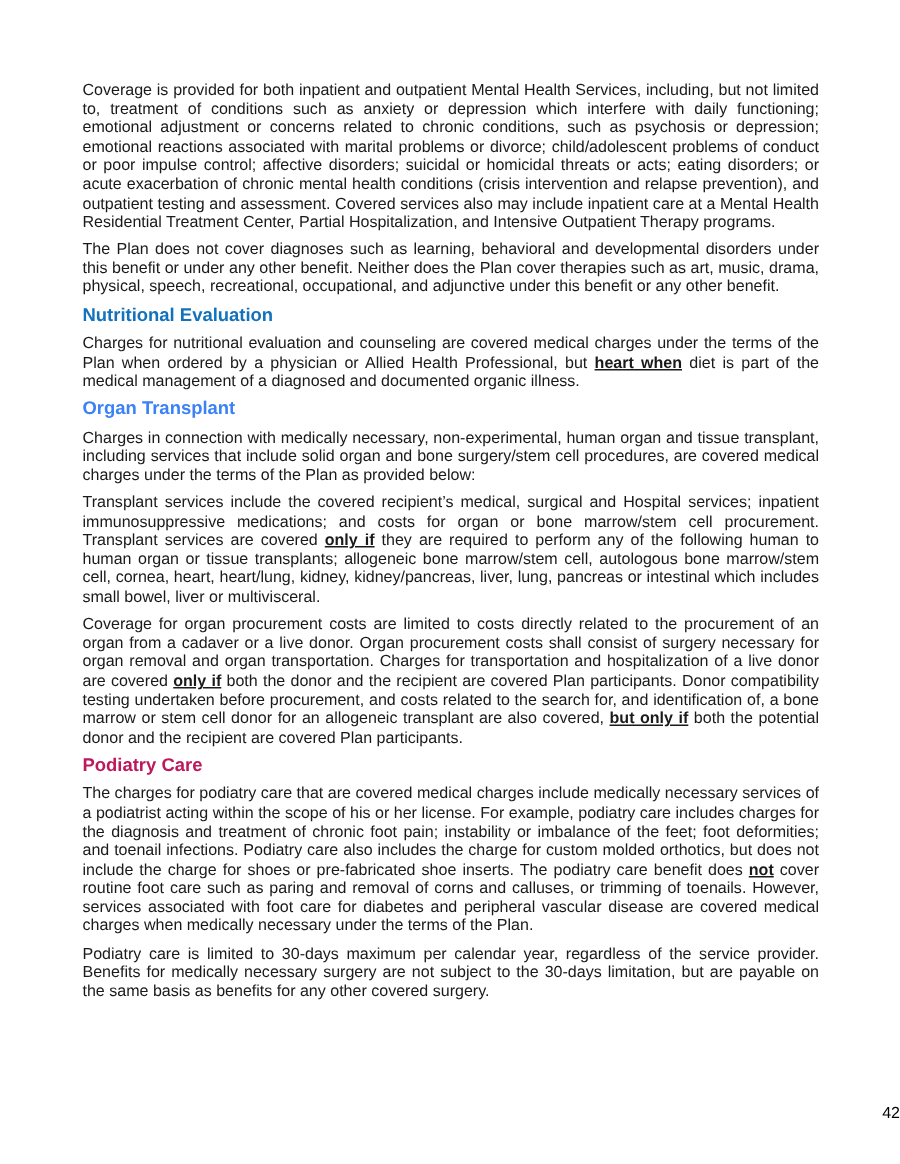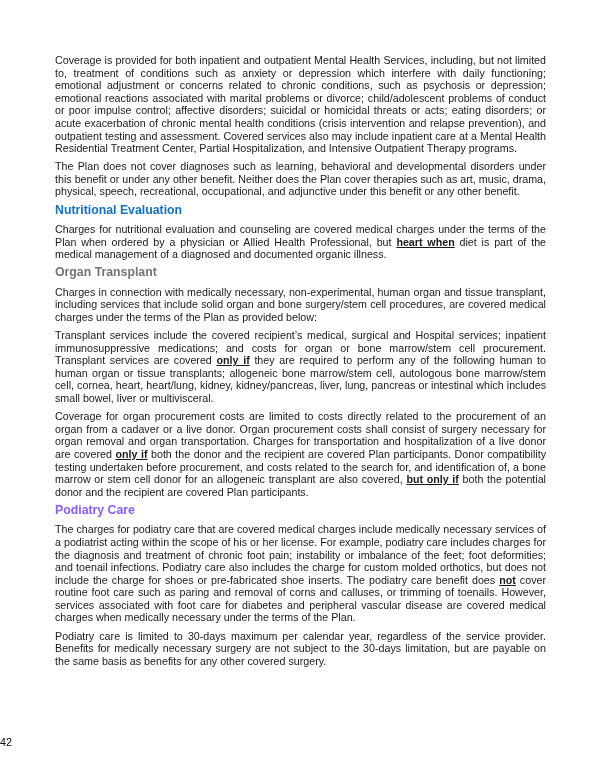--- a/index.html
+++ b/index.html
@@ -36,35 +36,35 @@
   }
   .emph {
     font-weight: 700;
     text-decoration: underline;
   }
   .footer {
     position: absolute;
     left: 0;
     right: 0;
     top: 736px;
-    text-align: left;
+    text-align: right;
     font-size: 10.7px;
   }
 </style>
 </head>
 <body>
 
 <div class="page">
   <div class="content" id="doc-body" style="color: rgb(26, 26, 26);">
       <p class="para"><span>Coverage is provided for both inpatient and outpatient Mental Health Services, including, but not limited to, treatment of conditions such as anxiety or depression which interfere with daily functioning; emotional adjustment or concerns related to chronic conditions, such as psychosis or depression; emotional reactions associated with marital problems or divorce; child/adolescent problems of conduct or poor impulse control; affective disorders; suicidal or homicidal threats or acts; eating disorders; or acute exacerbation of chronic mental health conditions (crisis intervention and relapse prevention), and outpatient testing and assessment. Covered services also may include inpatient care at a Mental Health Residential Treatment Center, Partial Hospitalization, and Intensive Outpatient Therapy programs.</span></p>
       <p class="para"><span>The Plan does not cover diagnoses such as learning, behavioral and developmental disorders under this benefit or under any other benefit. Neither does the Plan cover therapies such as art, music, drama, physical, speech, recreational, occupational, and adjunctive under this benefit or any other benefit.</span></p>
       <div class="section-heading" style="color: rgb(18, 114, 188);">Nutritional Evaluation</div>
       <p class="para"><span>Charges for nutritional evaluation and counseling are covered medical charges under the terms of the Plan when ordered by a physician or Allied Health Professional, but </span><span class="emph">heart when</span><span> diet is part of the medical management of a diagnosed and documented organic illness.</span></p>
-      <div class="section-heading" style="color: #737373;">Organ Transplant</div>
+      <div class="section-heading" style="color: #3b82f6;">Organ Transplant</div>
       <p class="para"><span>Charges in connection with medically necessary, non-experimental, human organ and tissue transplant, including services that include solid organ and bone surgery/stem cell procedures, are covered medical charges under the terms of the Plan as provided below:</span></p>
       <p class="para"><span>Transplant services include the covered recipient’s medical, surgical and Hospital services; inpatient immunosuppressive medications; and costs for organ or bone marrow/stem cell procurement. Transplant services are covered </span><span class="emph">only if</span><span> they are required to perform any of the following human to human organ or tissue transplants; allogeneic bone marrow/stem cell, autologous bone marrow/stem cell, cornea, heart, heart/lung, kidney, kidney/pancreas, liver, lung, pancreas or intestinal which includes small bowel, liver or multivisceral.</span></p>
       <p class="para"><span>Coverage for organ procurement costs are limited to costs directly related to the procurement of an organ from a cadaver or a live donor. Organ procurement costs shall consist of surgery necessary for organ removal and organ transportation. Charges for transportation and hospitalization of a live donor are covered </span><span class="emph">only if</span><span> both the donor and the recipient are covered Plan participants. Donor compatibility testing undertaken before procurement, and costs related to the search for, and identification of, a bone marrow or stem cell donor for an allogeneic transplant are also covered, </span><span class="emph">but only if</span><span> both the potential donor and the recipient are covered Plan participants.</span></p>
-      <div class="section-heading" style="color: #8b5cf6;">Podiatry Care</div>
+      <div class="section-heading" style="color: #be185d;">Podiatry Care</div>
       <p class="para"><span>The charges for podiatry care that are covered medical charges include medically necessary services of a podiatrist acting within the scope of his or her license. For example, podiatry care includes charges for the diagnosis and treatment of chronic foot pain; instability or imbalance of the feet; foot deformities; and toenail infections. Podiatry care also includes the charge for custom molded orthotics, but does not include the charge for shoes or pre-fabricated shoe inserts. The podiatry care benefit does </span><span class="emph">not</span><span> cover routine foot care such as paring and removal of corns and calluses, or trimming of toenails. However, services associated with foot care for diabetes and peripheral vascular disease are covered medical charges when medically necessary under the terms of the Plan.</span></p>
       <p class="para"><span>Podiatry care is limited to 30-days maximum per calendar year, regardless of the service provider. Benefits for medically necessary surgery are not subject to the 30-days limitation, but are payable on the same basis as benefits for any other covered surgery.</span></p>
     </div>
   <div class="footer">42</div>
 </div>
 
 </body></html>

